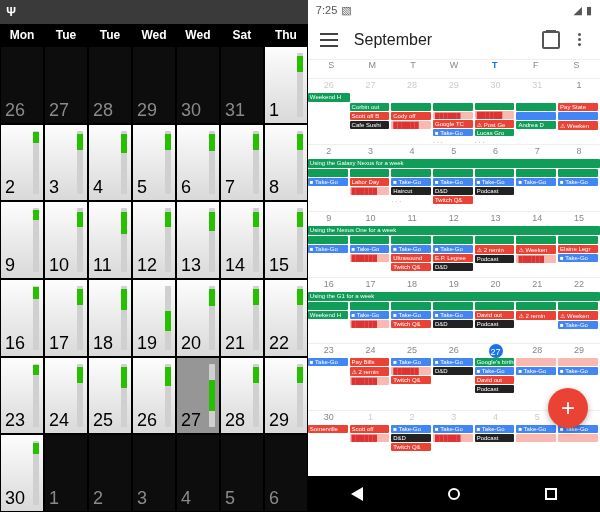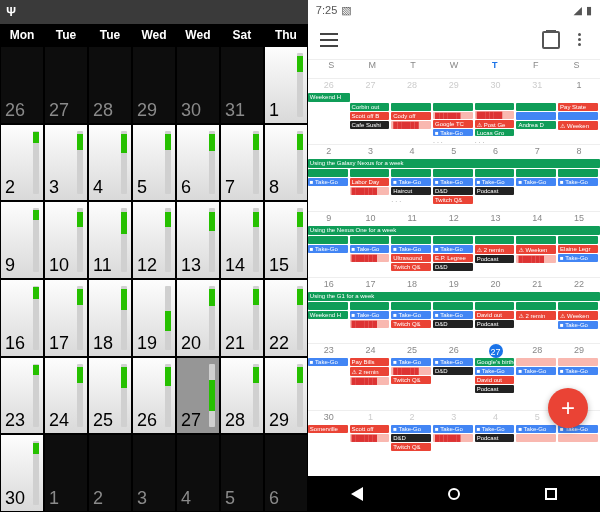--- a/index.html
+++ b/index.html
@@ -322,20 +322,21 @@
       <span>◢</span>
       <span>▮</span>
     </div>
   </div>
   <div class="r-appbar">
     <div class="r-burger">
         <span></span>
         <span></span>
         <span></span>
       </div>
+    <div class="r-title">September</div>
     <div class="spacer"></div>
     <div class="r-today"></div>
     <div class="r-more">
         <span></span>
         <span></span>
         <span></span>
       </div>
   </div>
   <div class="r-body">
     <div class="r-dow" id="r-dow">

